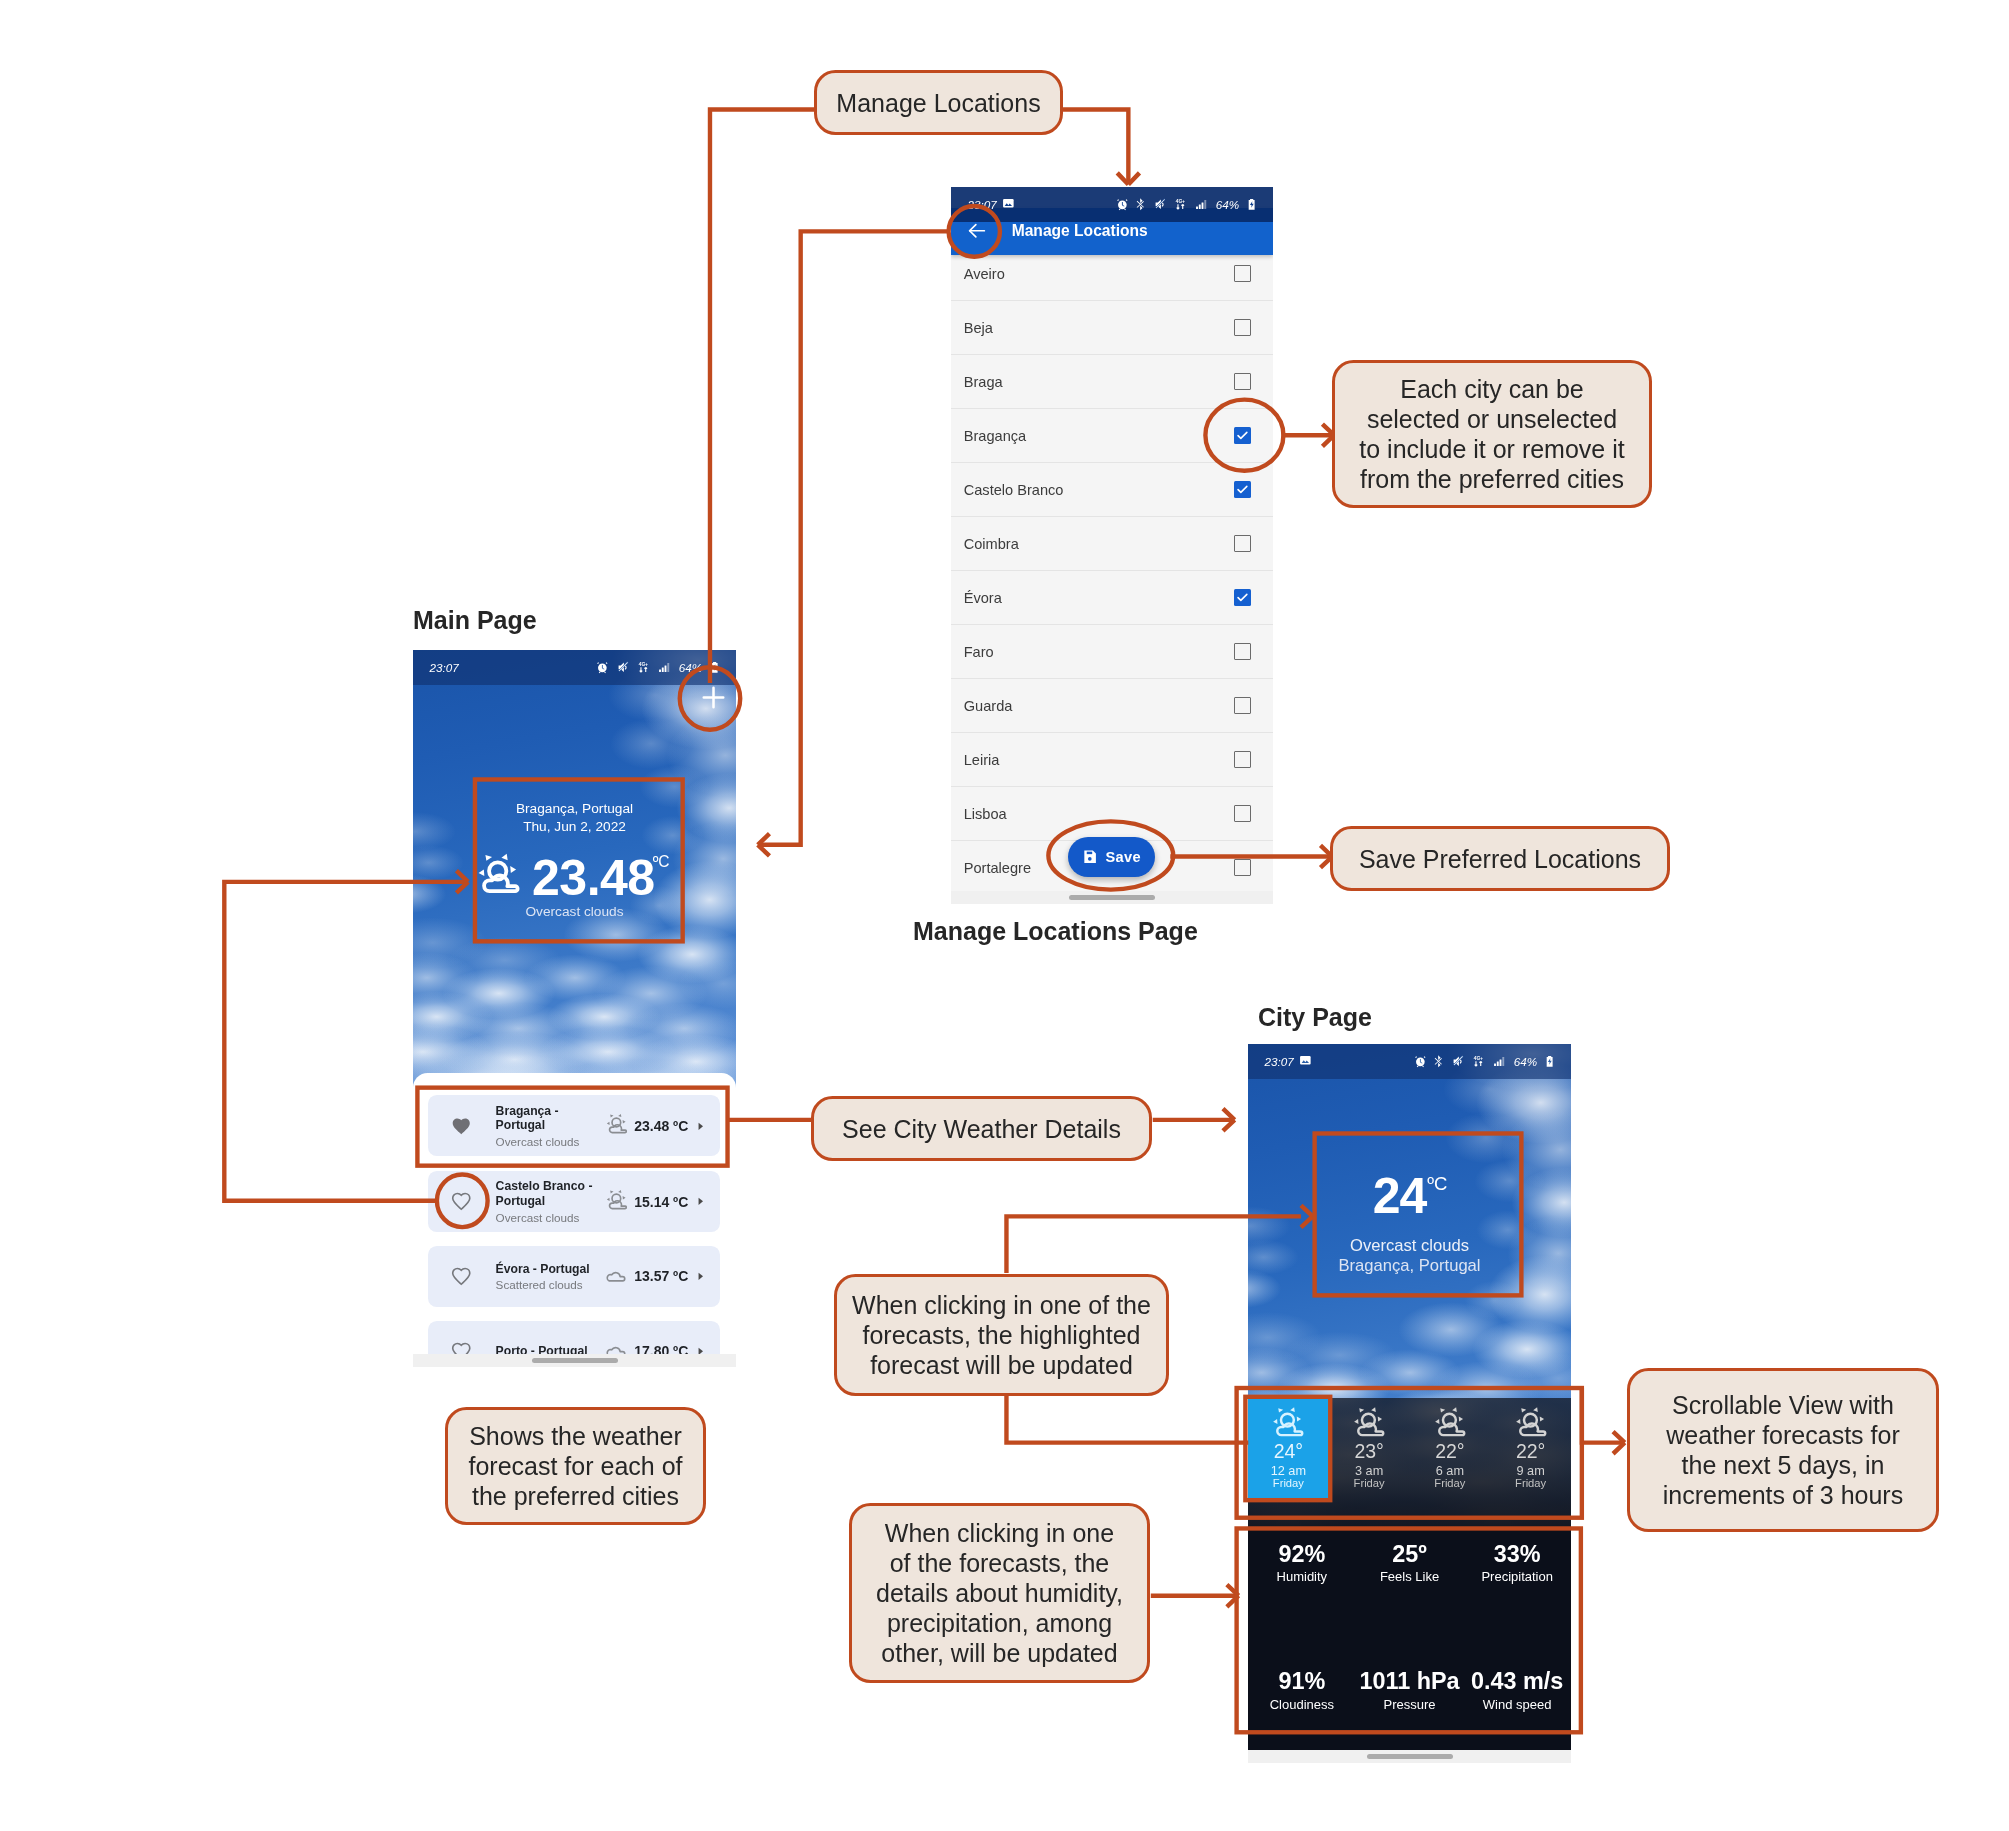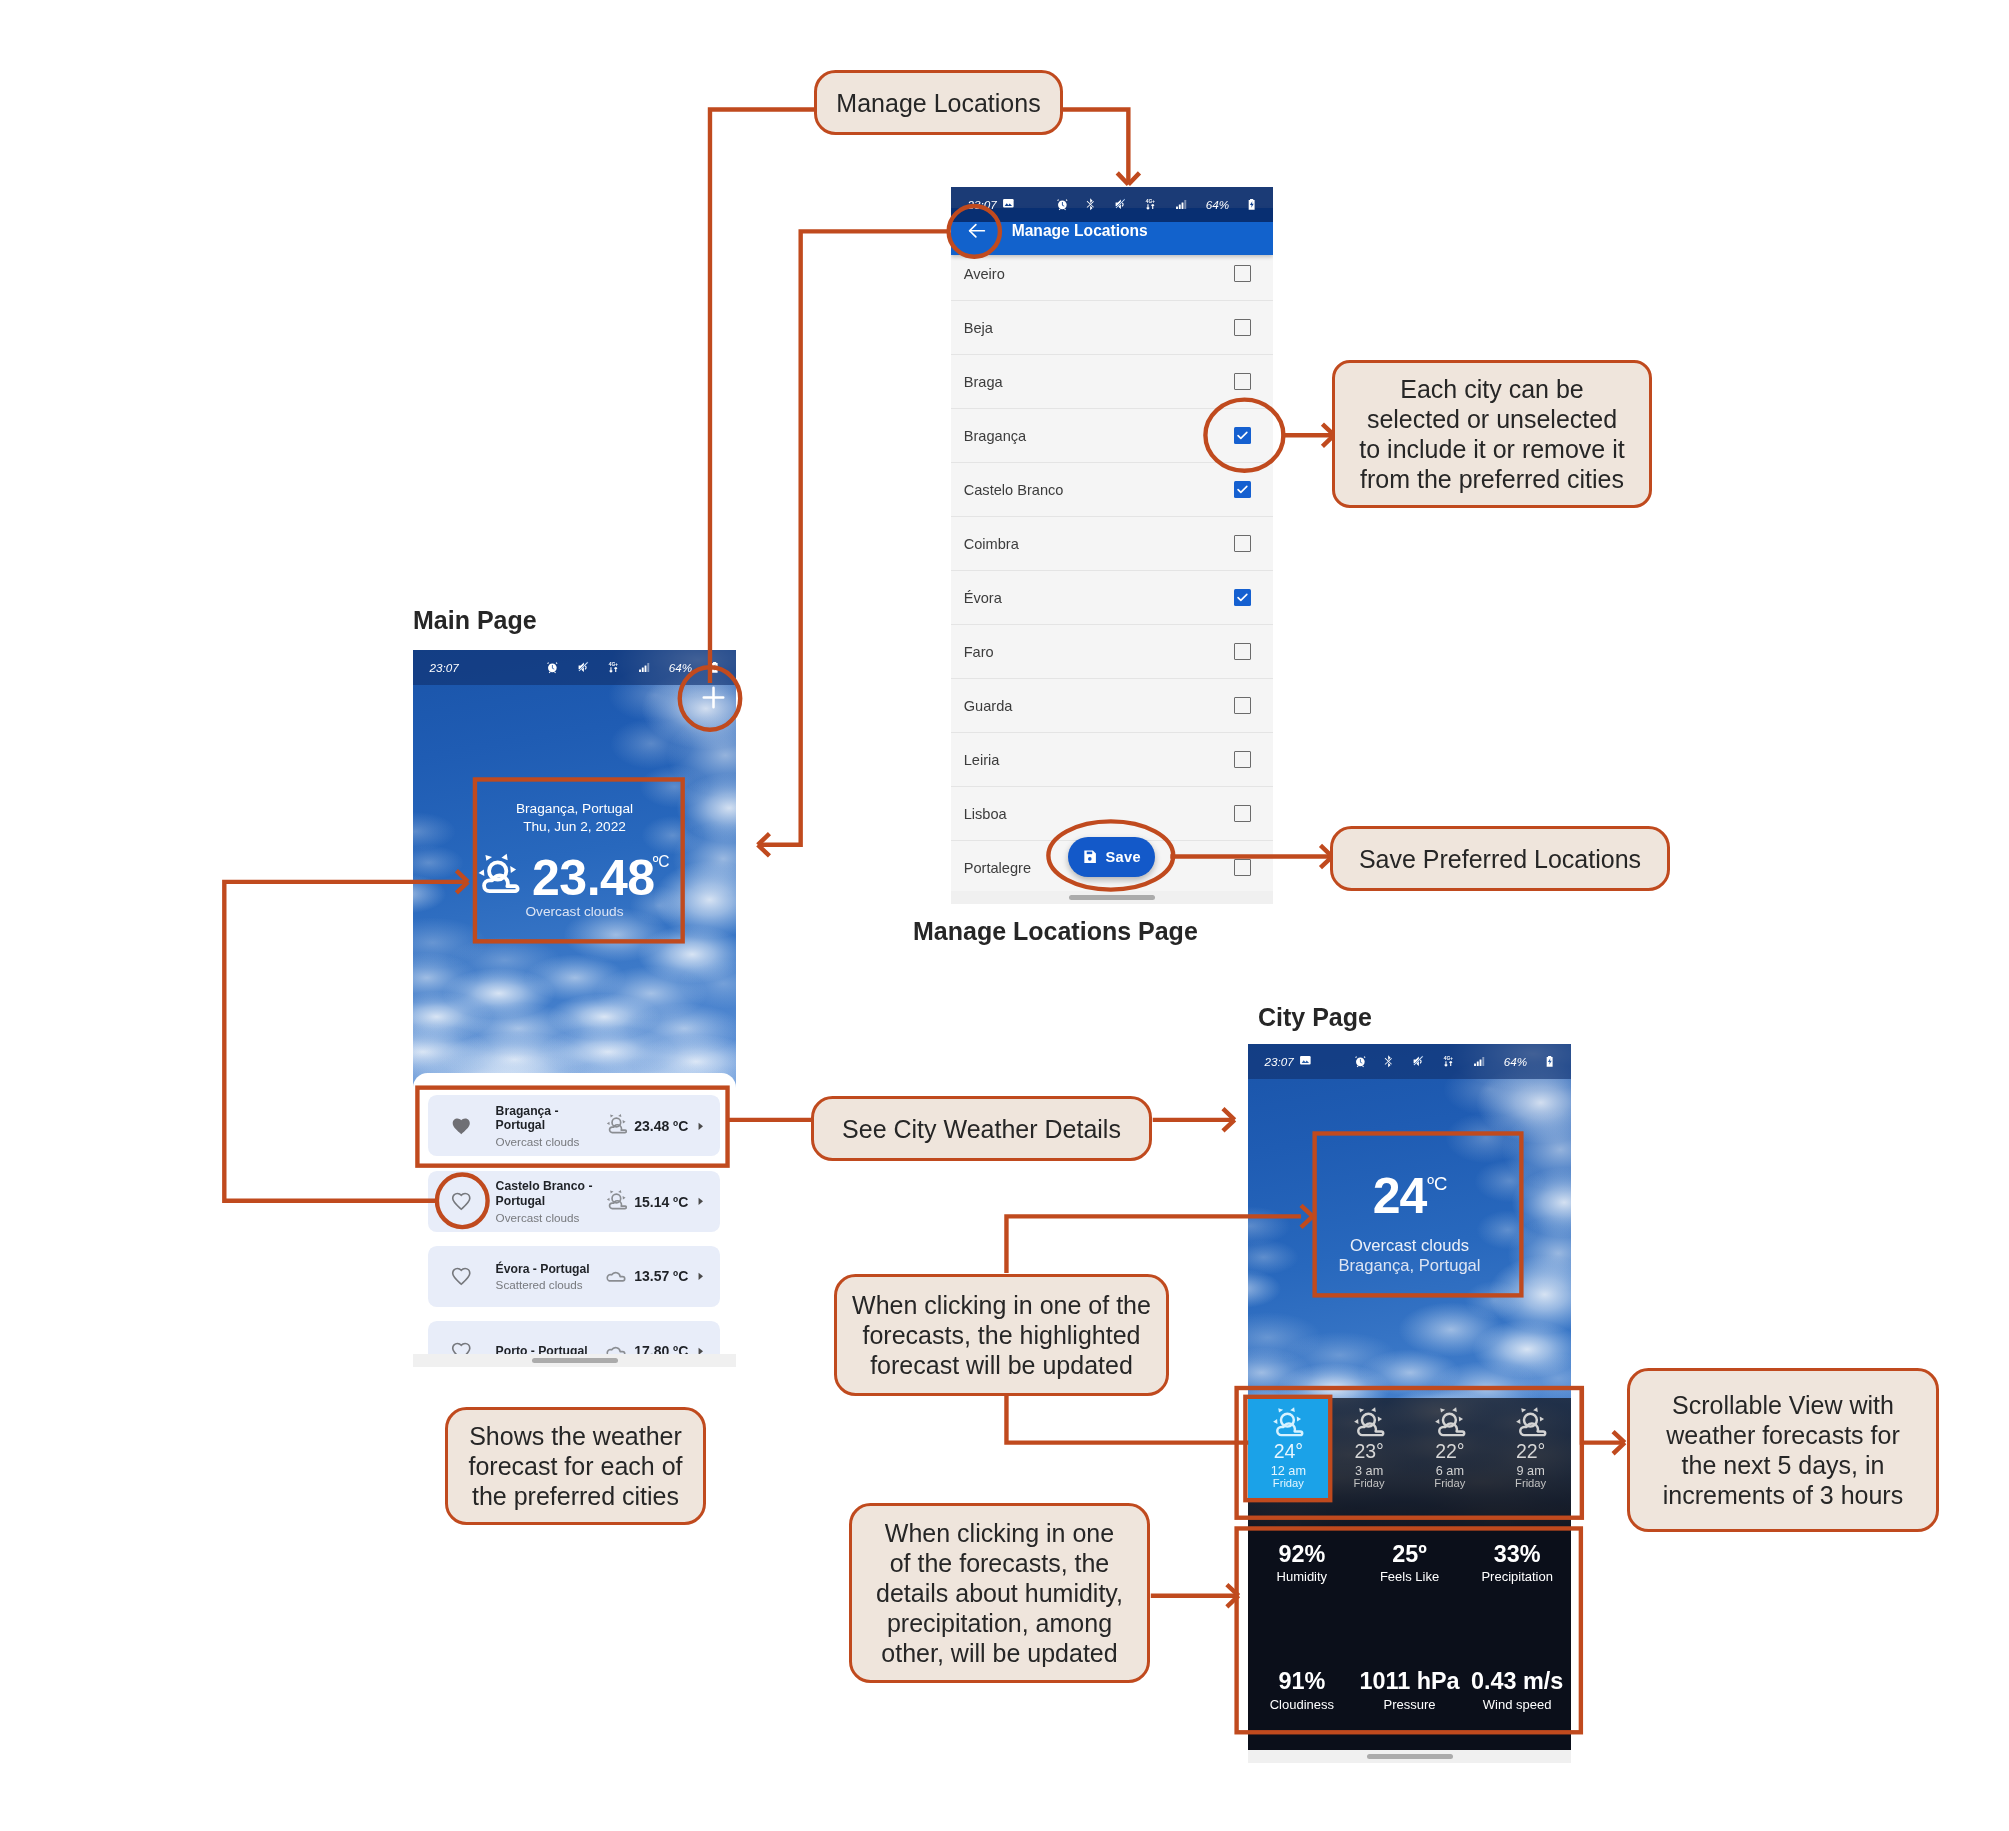--- a/index.html
+++ b/index.html
@@ -10,21 +10,21 @@
            background:#EFE5DC;border-radius:21.5px;display:flex;align-items:center;
            justify-content:center;text-align:center;color:#262626;font-size:25px;
            line-height:30px;z-index:40;}
   
   #wires{position:absolute;left:0;top:0;width:2009px;height:1832px;z-index:30;pointer-events:none;}
   
   .phone{position:absolute;overflow:hidden;z-index:10;}
   .statusbar{position:absolute;left:0;top:0;right:0;height:35px;background:rgba(8,42,106,.92);
              display:flex;align-items:center;color:#fff;font-size:11.7px;z-index:5;font-style:italic;}
   .sb-left{display:flex;align-items:center;gap:4.9px;padding-left:16.6px;}
-  .sb-right{margin-left:auto;display:flex;align-items:center;gap:18px;padding-right:16.6px;}
+  .sb-right{margin-left:auto;display:flex;align-items:center;gap:8px;padding-right:16.6px;}
   
   .ptitle{position:absolute;font-weight:bold;color:#262626;font-size:25px;z-index:20;text-align:left;}
 
   
   .sky{position:absolute;left:0;top:0;width:100%;height:100%;overflow:hidden;
        background:linear-gradient(170deg,#1A54A9 0%,#1F5CB3 14%,#2868BD 30%,#3C79C8 46%,#5C90D6 62%,#7FA8E1 78%,#9CBCE9 90%,#A9C4EC 100%);}
   .sky svg{position:absolute;left:0;top:0;width:100%;height:100%;}
 
   
   #ml{left:951px;top:187px;width:322px;height:717px;background:#F5F5F5;}
@@ -747,21 +747,21 @@
   <div class="gesture">
     <div class="gbar"></div>
   </div>
 </div>
 
 <div class="ptitle" style="left:413px;top:606px;width:323px;">Main Page</div>
 <div class="ptitle" style="left:913px;top:917px;width:390px;white-space:nowrap;">Manage Locations Page</div>
 <div class="ptitle" style="left:1258px;top:1003px;width:323px;">City Page</div>
 
 <div class="callout" style="left:814px;top:70px;width:249px;height:65px;">Manage Locations</div>
-<div class="callout" style="left:1332px;top:360px;width:320px;height:148px;padding:0 19.5px;border-radius:18px;">Each city can be selected or unselected to include it or remove it from the preferred cities</div>
+<div class="callout" style="left:1332px;top:360px;width:320px;height:148px;padding:0 19.5px;">Each city can be selected or unselected to include it or remove it from the preferred cities</div>
 <div class="callout" style="left:1330px;top:826px;width:340px;height:65px;">Save Preferred Locations</div>
 <div class="callout" style="left:811px;top:1088px;width:341px;height:65px;margin-top:8px;">See City Weather Details</div>
 <div class="callout" style="left:445px;top:1407px;width:261px;height:118px;padding:0 7.8px;">Shows the weather forecast for each of the preferred cities</div>
 <div class="callout" style="left:834px;top:1274px;width:335px;height:122px;padding:0 11.7px;">When clicking in one of the forecasts, the highlighted forecast will be updated</div>
 <div class="callout" style="left:849px;top:1503px;width:301px;height:180px;padding:0 20px;">When clicking in one of the forecasts, the details about humidity, precipitation, among other, will be updated</div>
 <div class="callout" style="left:1627px;top:1368px;width:312px;height:164px;padding:0 19.5px;">Scrollable View with weather forecasts for the next 5 days, in increments of 3 hours</div>
 
 <svg id="marks" style="position:absolute;left:0;top:0;width:2009px;height:1832px;z-index:45;pointer-events:none" viewBox="0 0 2060 1878" width="2009" height="1832">
   <g fill="none" stroke="#C04A1E" stroke-width="4.5">
     <ellipse cx="999" cy="237" rx="26.3" ry="26"></ellipse>

